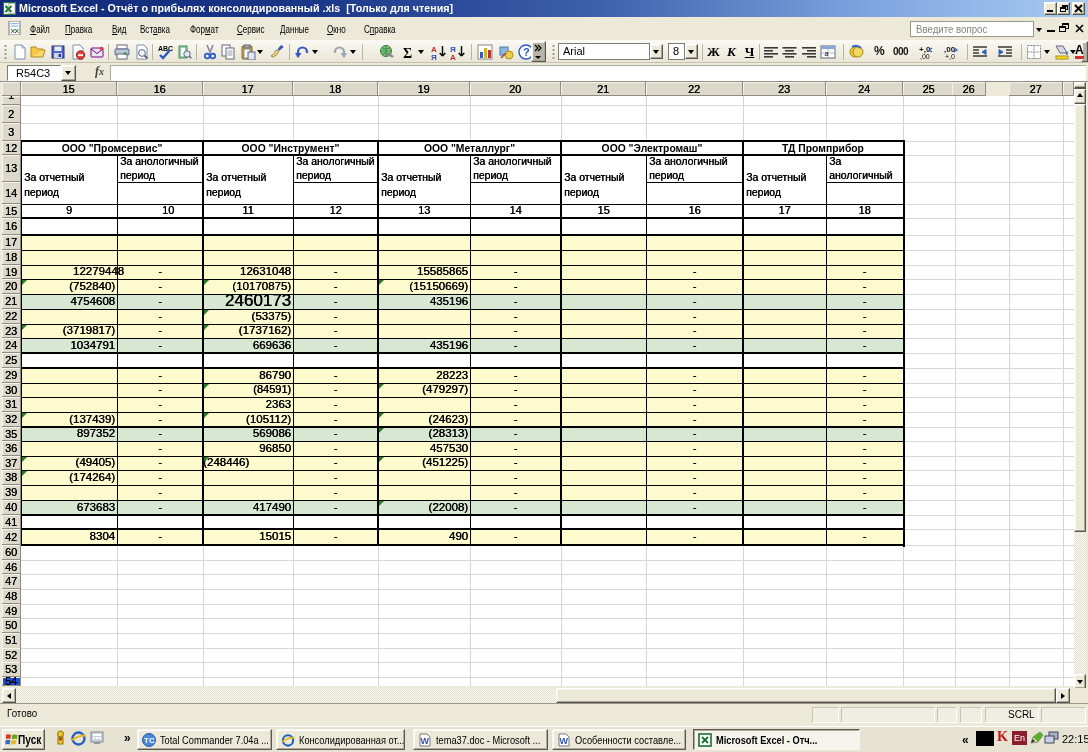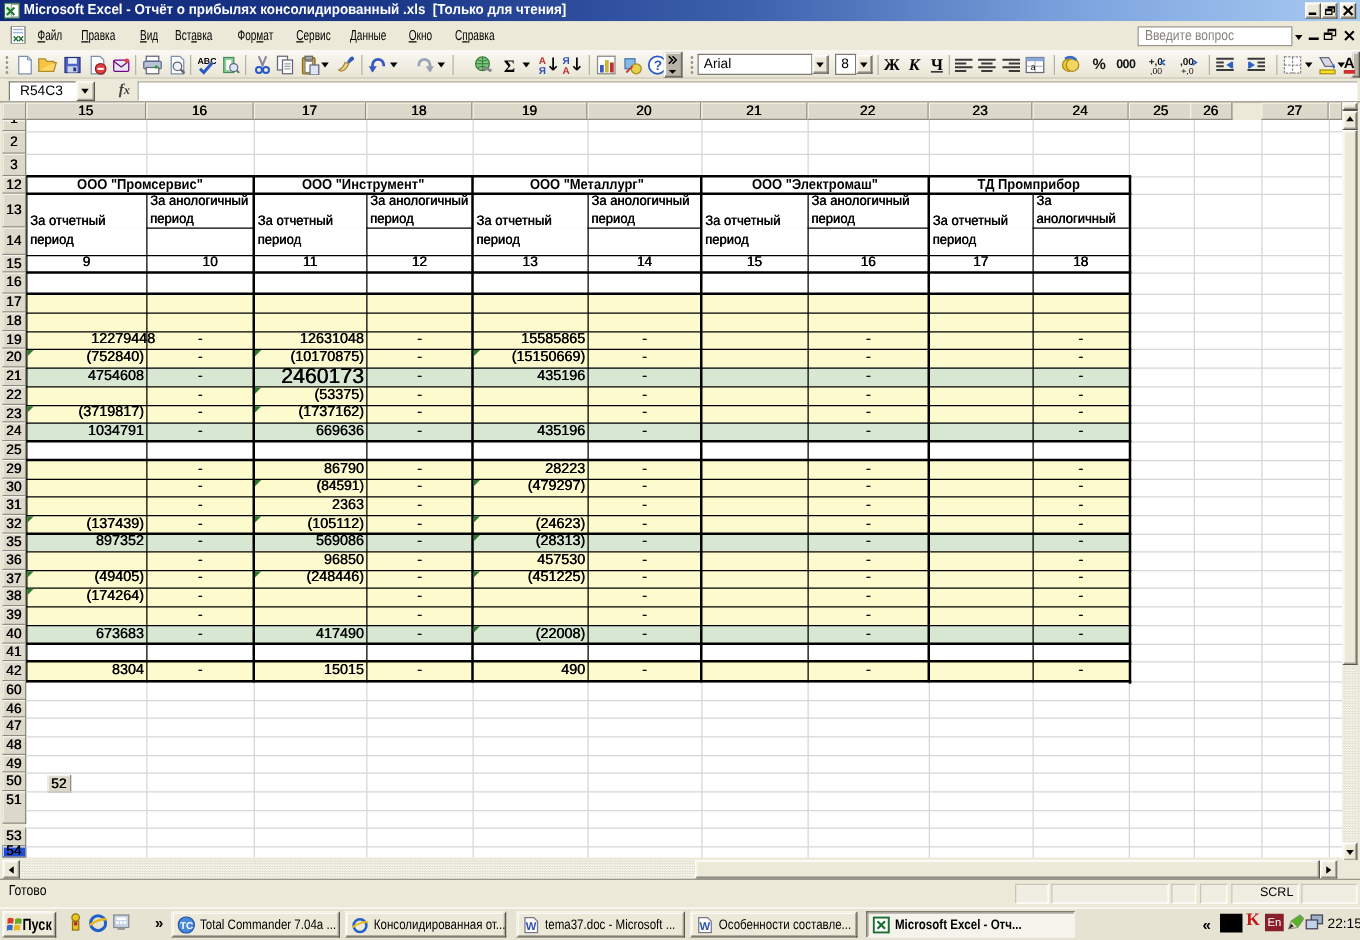--- a/index.html
+++ b/index.html
@@ -316,21 +316,21 @@
 <div class="hdr" style="left:2px;top:500px;width:19px;height:15px;line-height:15px;">40</div>
 <div class="hdr" style="left:2px;top:515px;width:19px;height:14px;line-height:14px;">41</div>
 <div class="hdr" style="left:2px;top:529px;width:19px;height:16px;line-height:16px;">42</div>
 <div class="hdr" style="left:2px;top:545px;width:19px;height:15px;line-height:15px;">60</div>
 <div class="hdr" style="left:2px;top:560px;width:19px;height:14px;line-height:14px;">46</div>
 <div class="hdr" style="left:2px;top:574px;width:19px;height:15px;line-height:15px;">47</div>
 <div class="hdr" style="left:2px;top:589px;width:19px;height:15px;line-height:15px;">48</div>
 <div class="hdr" style="left:2px;top:604px;width:19px;height:14px;line-height:14px;">49</div>
 <div class="hdr" style="left:2px;top:618px;width:19px;height:15px;line-height:15px;">50</div>
 <div class="hdr" style="left:2px;top:633px;width:19px;height:26px;line-height:15px;">51</div>
-<div class="hdr" style="left:2px;top:620px;width:19px;height:14px;line-height:14px;margin-left:36px;">52</div>
+<div class="hdr" style="left:2px;top:648px;width:19px;height:26px;line-height:14px;">52</div>
 <div class="hdr" style="left:2px;top:662px;width:19px;height:15px;line-height:15px;">53</div>
 <div class="hdr" style="left:2px;top:677px;width:19px;height:9px;line-height:9px;background:#1d4ed8;">54</div>
 <div style="left:117px;top:96px;width:1px;height:590px;background:#d6d6d6;position:absolute"></div>
 <div style="left:203px;top:96px;width:1px;height:590px;background:#d6d6d6;position:absolute"></div>
 <div style="left:293px;top:96px;width:1px;height:590px;background:#d6d6d6;position:absolute"></div>
 <div style="left:378px;top:96px;width:1px;height:590px;background:#d6d6d6;position:absolute"></div>
 <div style="left:470px;top:96px;width:1px;height:590px;background:#d6d6d6;position:absolute"></div>
 <div style="left:561px;top:96px;width:1px;height:590px;background:#d6d6d6;position:absolute"></div>
 <div style="left:646px;top:96px;width:1px;height:590px;background:#d6d6d6;position:absolute"></div>
 <div style="left:743px;top:96px;width:1px;height:590px;background:#d6d6d6;position:absolute"></div>
@@ -565,21 +565,21 @@
 <div style="left:826px;top:427px;width:77px;height:14px;line-height:13px;text-align:center;font-size:11px;color:#000;position:absolute;text-shadow:0.45px 0 0 #000">-</div>
 <div style="left:203px;top:441px;width:88px;height:15px;line-height:14px;text-align:right;font-size:11.5px;color:#000;position:absolute;white-space:nowrap;text-shadow:0.45px 0 0 #000">96850</div>
 <div style="left:378px;top:441px;width:90px;height:15px;line-height:14px;text-align:right;font-size:11.5px;color:#000;position:absolute;white-space:nowrap;text-shadow:0.45px 0 0 #000">457530</div>
 <div style="left:117px;top:441px;width:86px;height:15px;line-height:14px;text-align:center;font-size:11px;color:#000;position:absolute;text-shadow:0.45px 0 0 #000">-</div>
 <div style="left:293px;top:441px;width:85px;height:15px;line-height:14px;text-align:center;font-size:11px;color:#000;position:absolute;text-shadow:0.45px 0 0 #000">-</div>
 <div style="left:470px;top:441px;width:91px;height:15px;line-height:14px;text-align:center;font-size:11px;color:#000;position:absolute;text-shadow:0.45px 0 0 #000">-</div>
 <div style="left:646px;top:441px;width:97px;height:15px;line-height:14px;text-align:center;font-size:11px;color:#000;position:absolute;text-shadow:0.45px 0 0 #000">-</div>
 <div style="left:826px;top:441px;width:77px;height:15px;line-height:14px;text-align:center;font-size:11px;color:#000;position:absolute;text-shadow:0.45px 0 0 #000">-</div>
 <div style="left:21px;top:456px;width:94px;height:14px;line-height:13px;text-align:right;font-size:11.5px;color:#000;position:absolute;white-space:nowrap;text-shadow:0.45px 0 0 #000">(49405)</div>
 <div class="tri" style="left:22px;top:457px;border-width:5px 5px 0 0;border-color:#2a7a2a transparent transparent transparent"></div>
-<div style="left:203px;top:456px;width:88px;height:14px;line-height:13px;text-align:right;font-size:11.5px;color:#000;position:absolute;white-space:nowrap;text-shadow:0.45px 0 0 #000">(248446)</div>
+<div style="left:203px;top:456px;width:88px;height:14px;line-height:13px;text-align:left;font-size:11.5px;color:#000;position:absolute;white-space:nowrap;text-shadow:0.45px 0 0 #000">(248446)</div>
 <div class="tri" style="left:204px;top:457px;border-width:5px 5px 0 0;border-color:#2a7a2a transparent transparent transparent"></div>
 <div style="left:378px;top:456px;width:90px;height:14px;line-height:13px;text-align:right;font-size:11.5px;color:#000;position:absolute;white-space:nowrap;text-shadow:0.45px 0 0 #000">(451225)</div>
 <div class="tri" style="left:379px;top:457px;border-width:5px 5px 0 0;border-color:#2a7a2a transparent transparent transparent"></div>
 <div style="left:117px;top:456px;width:86px;height:14px;line-height:13px;text-align:center;font-size:11px;color:#000;position:absolute;text-shadow:0.45px 0 0 #000">-</div>
 <div style="left:293px;top:456px;width:85px;height:14px;line-height:13px;text-align:center;font-size:11px;color:#000;position:absolute;text-shadow:0.45px 0 0 #000">-</div>
 <div style="left:470px;top:456px;width:91px;height:14px;line-height:13px;text-align:center;font-size:11px;color:#000;position:absolute;text-shadow:0.45px 0 0 #000">-</div>
 <div style="left:646px;top:456px;width:97px;height:14px;line-height:13px;text-align:center;font-size:11px;color:#000;position:absolute;text-shadow:0.45px 0 0 #000">-</div>
 <div style="left:826px;top:456px;width:77px;height:14px;line-height:13px;text-align:center;font-size:11px;color:#000;position:absolute;text-shadow:0.45px 0 0 #000">-</div>
 <div style="left:21px;top:470px;width:94px;height:15px;line-height:14px;text-align:right;font-size:11.5px;color:#000;position:absolute;white-space:nowrap;text-shadow:0.45px 0 0 #000">(174264)</div>
 <div class="tri" style="left:22px;top:471px;border-width:5px 5px 0 0;border-color:#2a7a2a transparent transparent transparent"></div>

